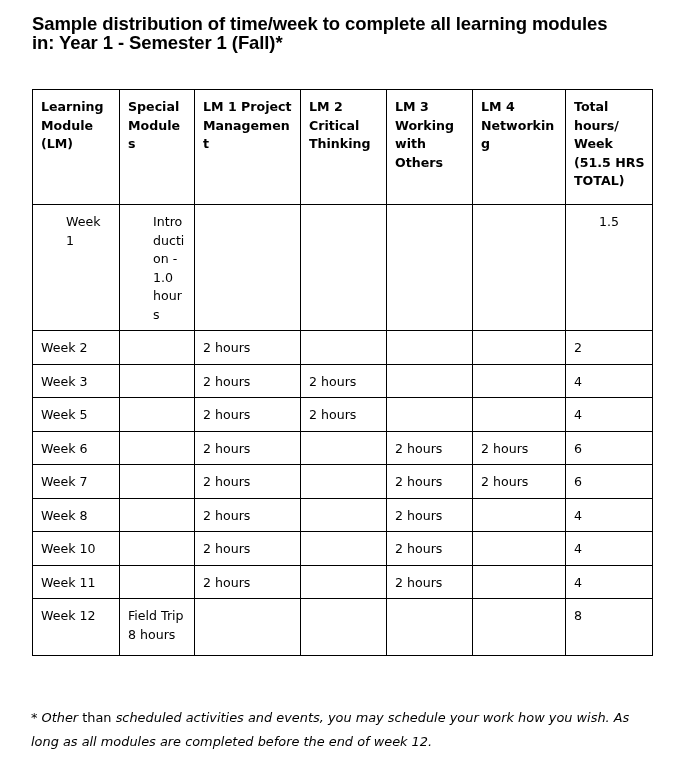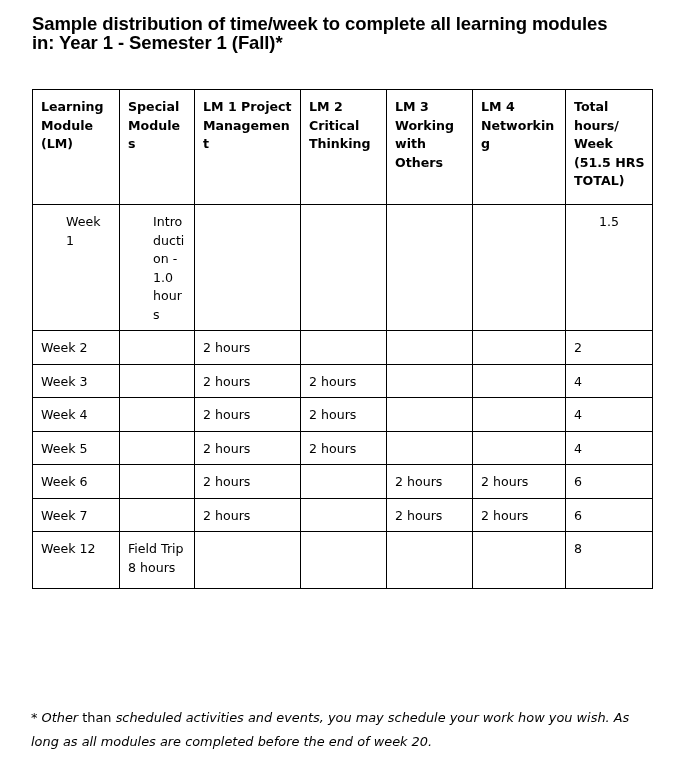--- a/index.html
+++ b/index.html
@@ -156,29 +156,20 @@
         <tr class="r-normal">
           <td class="week-label">Week 3</td>
           <td></td>
           <td>2 hours</td>
           <td>2 hours</td>
           <td></td>
           <td></td>
           <td class="total-cell">4</td>
         </tr>
 
-        <tr class="r-normal">
-          <td class="week-label">Week 4</td>
-          <td></td>
-          <td>2 hours</td>
-          <td>2 hours</td>
-          <td></td>
-          <td></td>
-          <td class="total-cell">4</td>
-        </tr>
 
         <tr class="r-normal">
           <td class="week-label">Week 5</td>
           <td></td>
           <td>2 hours</td>
           <td>2 hours</td>
           <td></td>
           <td></td>
           <td class="total-cell">4</td>
         </tr>
@@ -196,33 +187,60 @@
         <tr class="r-normal">
           <td class="week-label">Week 7</td>
           <td></td>
           <td>2 hours</td>
           <td></td>
           <td>2 hours</td>
           <td>2 hours</td>
           <td class="total-cell">6</td>
         </tr>
 
-
-
-
+        <tr class="r-normal">
+          <td class="week-label">Week 8</td>
+          <td></td>
+          <td>2 hours</td>
+          <td></td>
+          <td>2 hours</td>
+          <td></td>
+          <td class="total-cell">4</td>
+        </tr>
+
+
+        <tr class="r-normal">
+          <td class="week-label">Week 10</td>
+          <td></td>
+          <td>2 hours</td>
+          <td></td>
+          <td>2 hours</td>
+          <td></td>
+          <td class="total-cell">4</td>
+        </tr>
+
+        <tr class="r-normal">
+          <td class="week-label">Week 11</td>
+          <td></td>
+          <td>2 hours</td>
+          <td></td>
+          <td>2 hours</td>
+          <td></td>
+          <td class="total-cell">4</td>
+        </tr>
 
         <tr class="r-week12">
           <td class="week-label">Week 12</td>
           <td>Field Trip 8 hours</td>
           <td></td>
           <td></td>
           <td></td>
           <td></td>
           <td class="total-cell">8</td>
         </tr>
 
       </tbody>
     </table>
   </div>
 
-  <div class="footnote"><span>* Other </span><span class="roman">than</span><span> scheduled activities and events, you may schedule your work how you wish. As long as all modules are completed before the end of week 20.</span></div>
+  <div class="footnote"><span>* Other </span><span class="roman">than</span><span> scheduled activities and events, you may schedule your work how you wish. As long as all modules are completed before the end of week 12.</span></div>
 
 </div>
 
 </body></html>

